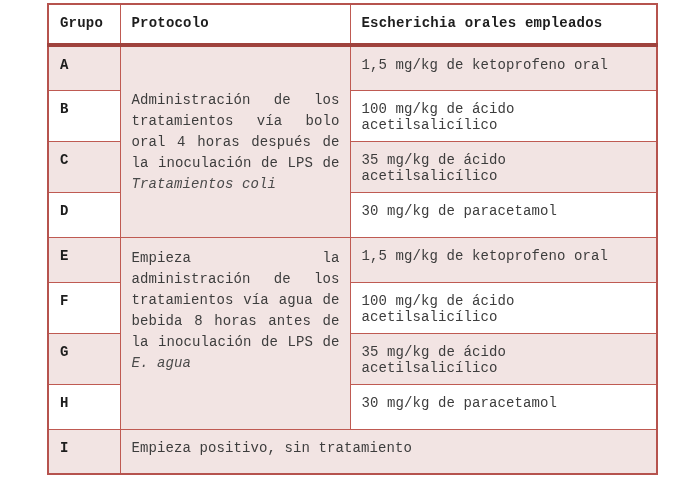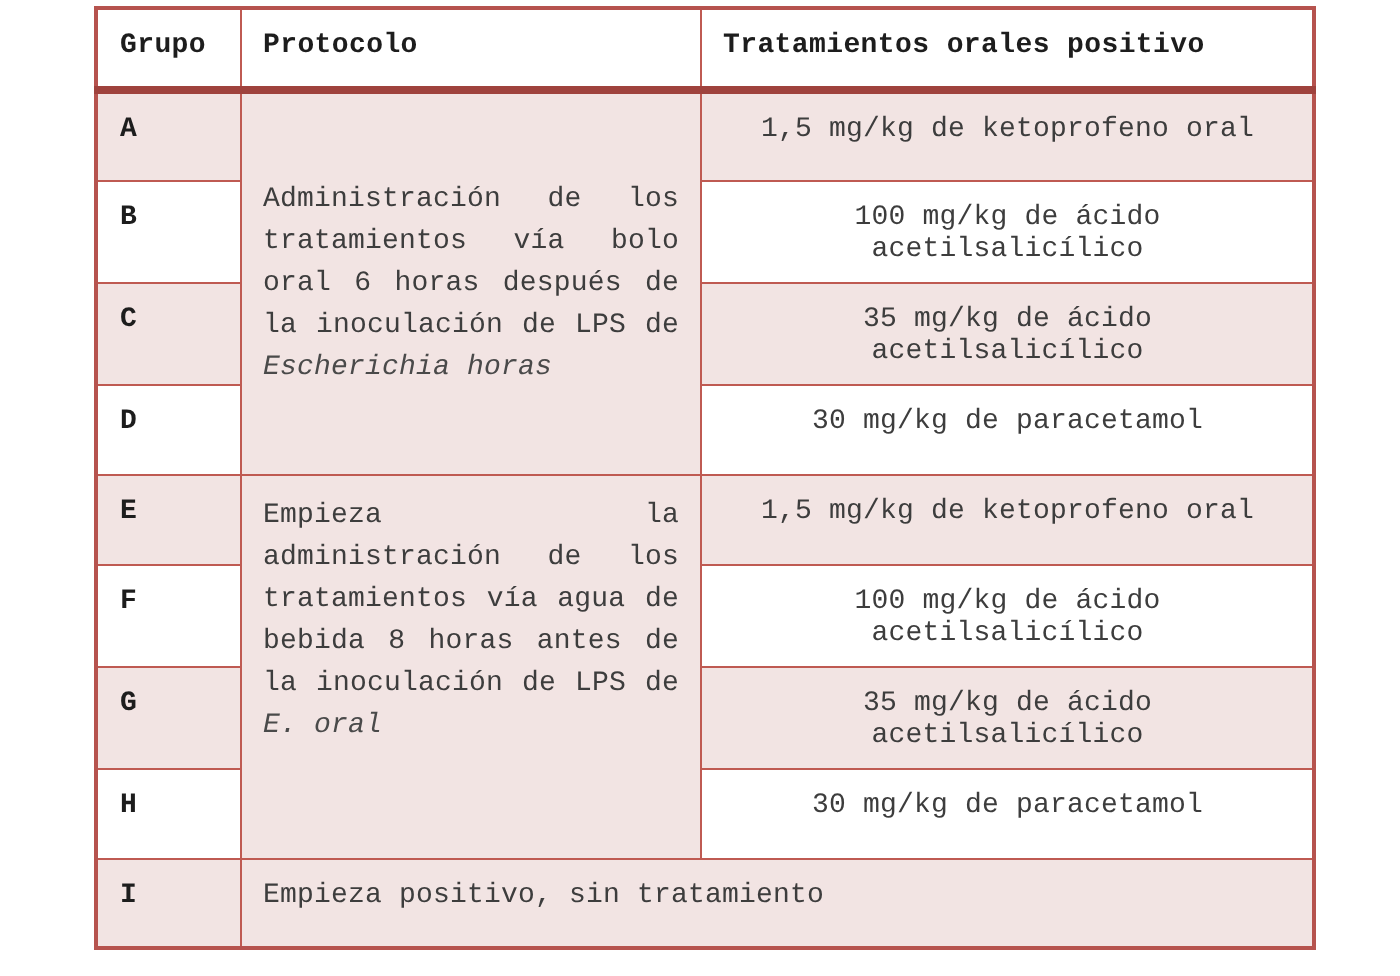--- a/index.html
+++ b/index.html
@@ -45,21 +45,20 @@
     border-bottom: 4px solid #9f423d;
     letter-spacing: 0.2px;
   }
   td.letter-cell {
     font-weight: bold;
     color: #1d1d1d;
     letter-spacing: 0.3px;
   }
   td.treat-cell {
     letter-spacing: 0.1px;
-    text-align: center;
   }
   td.protocol-cell {
     text-align: justify;
     text-justify: inter-word;
     line-height: 21px;
     letter-spacing: 0.1px;
   }
   td.protocol-cell.v-mid { vertical-align: middle; }
   td.protocol-cell.v-top { vertical-align: top; }
   td.protocol-cell i { font-style: italic; color: #4a4a4a; }
@@ -76,44 +75,44 @@
   <table class="treatment-table">
     <colgroup>
       <col class="c-grupo">
       <col class="c-protocolo">
       <col class="c-trat">
     </colgroup>
     <thead>
       <tr>
         <th>Grupo</th>
         <th>Protocolo</th>
-        <th>Tratamientos orales positivo</th>
+        <th>Escherichia orales empleados</th>
       </tr>
     </thead>
     <tbody>
       <tr class="body-row">
         <td class="letter-cell shaded">A</td>
-        <td class="protocol-cell v-mid shaded" rowspan="4"><span>Administración de los tratamientos vía bolo oral 6 horas después de la inoculación de LPS de </span><i>Escherichia horas</i></td>
+        <td class="protocol-cell v-mid shaded" rowspan="4"><span>Administración de los tratamientos vía bolo oral 4 horas después de la inoculación de LPS de </span><i>Tratamientos coli</i></td>
         <td class="treat-cell shaded">1,5 mg/kg de ketoprofeno oral</td>
       </tr>
       <tr class="body-row">
         <td class="letter-cell plain">B</td>
         <td class="treat-cell plain">100 mg/kg de ácido acetilsalicílico</td>
       </tr>
       <tr class="body-row">
         <td class="letter-cell shaded">C</td>
         <td class="treat-cell shaded">35 mg/kg de ácido acetilsalicílico</td>
       </tr>
       <tr class="body-row">
         <td class="letter-cell plain">D</td>
         <td class="treat-cell plain">30 mg/kg de paracetamol</td>
       </tr>
       <tr class="body-row">
         <td class="letter-cell shaded">E</td>
-        <td class="protocol-cell v-top shaded" rowspan="4"><span>Empieza la administración de los tratamientos vía agua de bebida 8 horas antes de la inoculación de LPS de </span><i>E. oral</i></td>
+        <td class="protocol-cell v-top shaded" rowspan="4"><span>Empieza la administración de los tratamientos vía agua de bebida 8 horas antes de la inoculación de LPS de </span><i>E. agua</i></td>
         <td class="treat-cell shaded">1,5 mg/kg de ketoprofeno oral</td>
       </tr>
       <tr class="body-row">
         <td class="letter-cell plain">F</td>
         <td class="treat-cell plain">100 mg/kg de ácido acetilsalicílico</td>
       </tr>
       <tr class="body-row">
         <td class="letter-cell shaded">G</td>
         <td class="treat-cell shaded">35 mg/kg de ácido acetilsalicílico</td>
       </tr>

